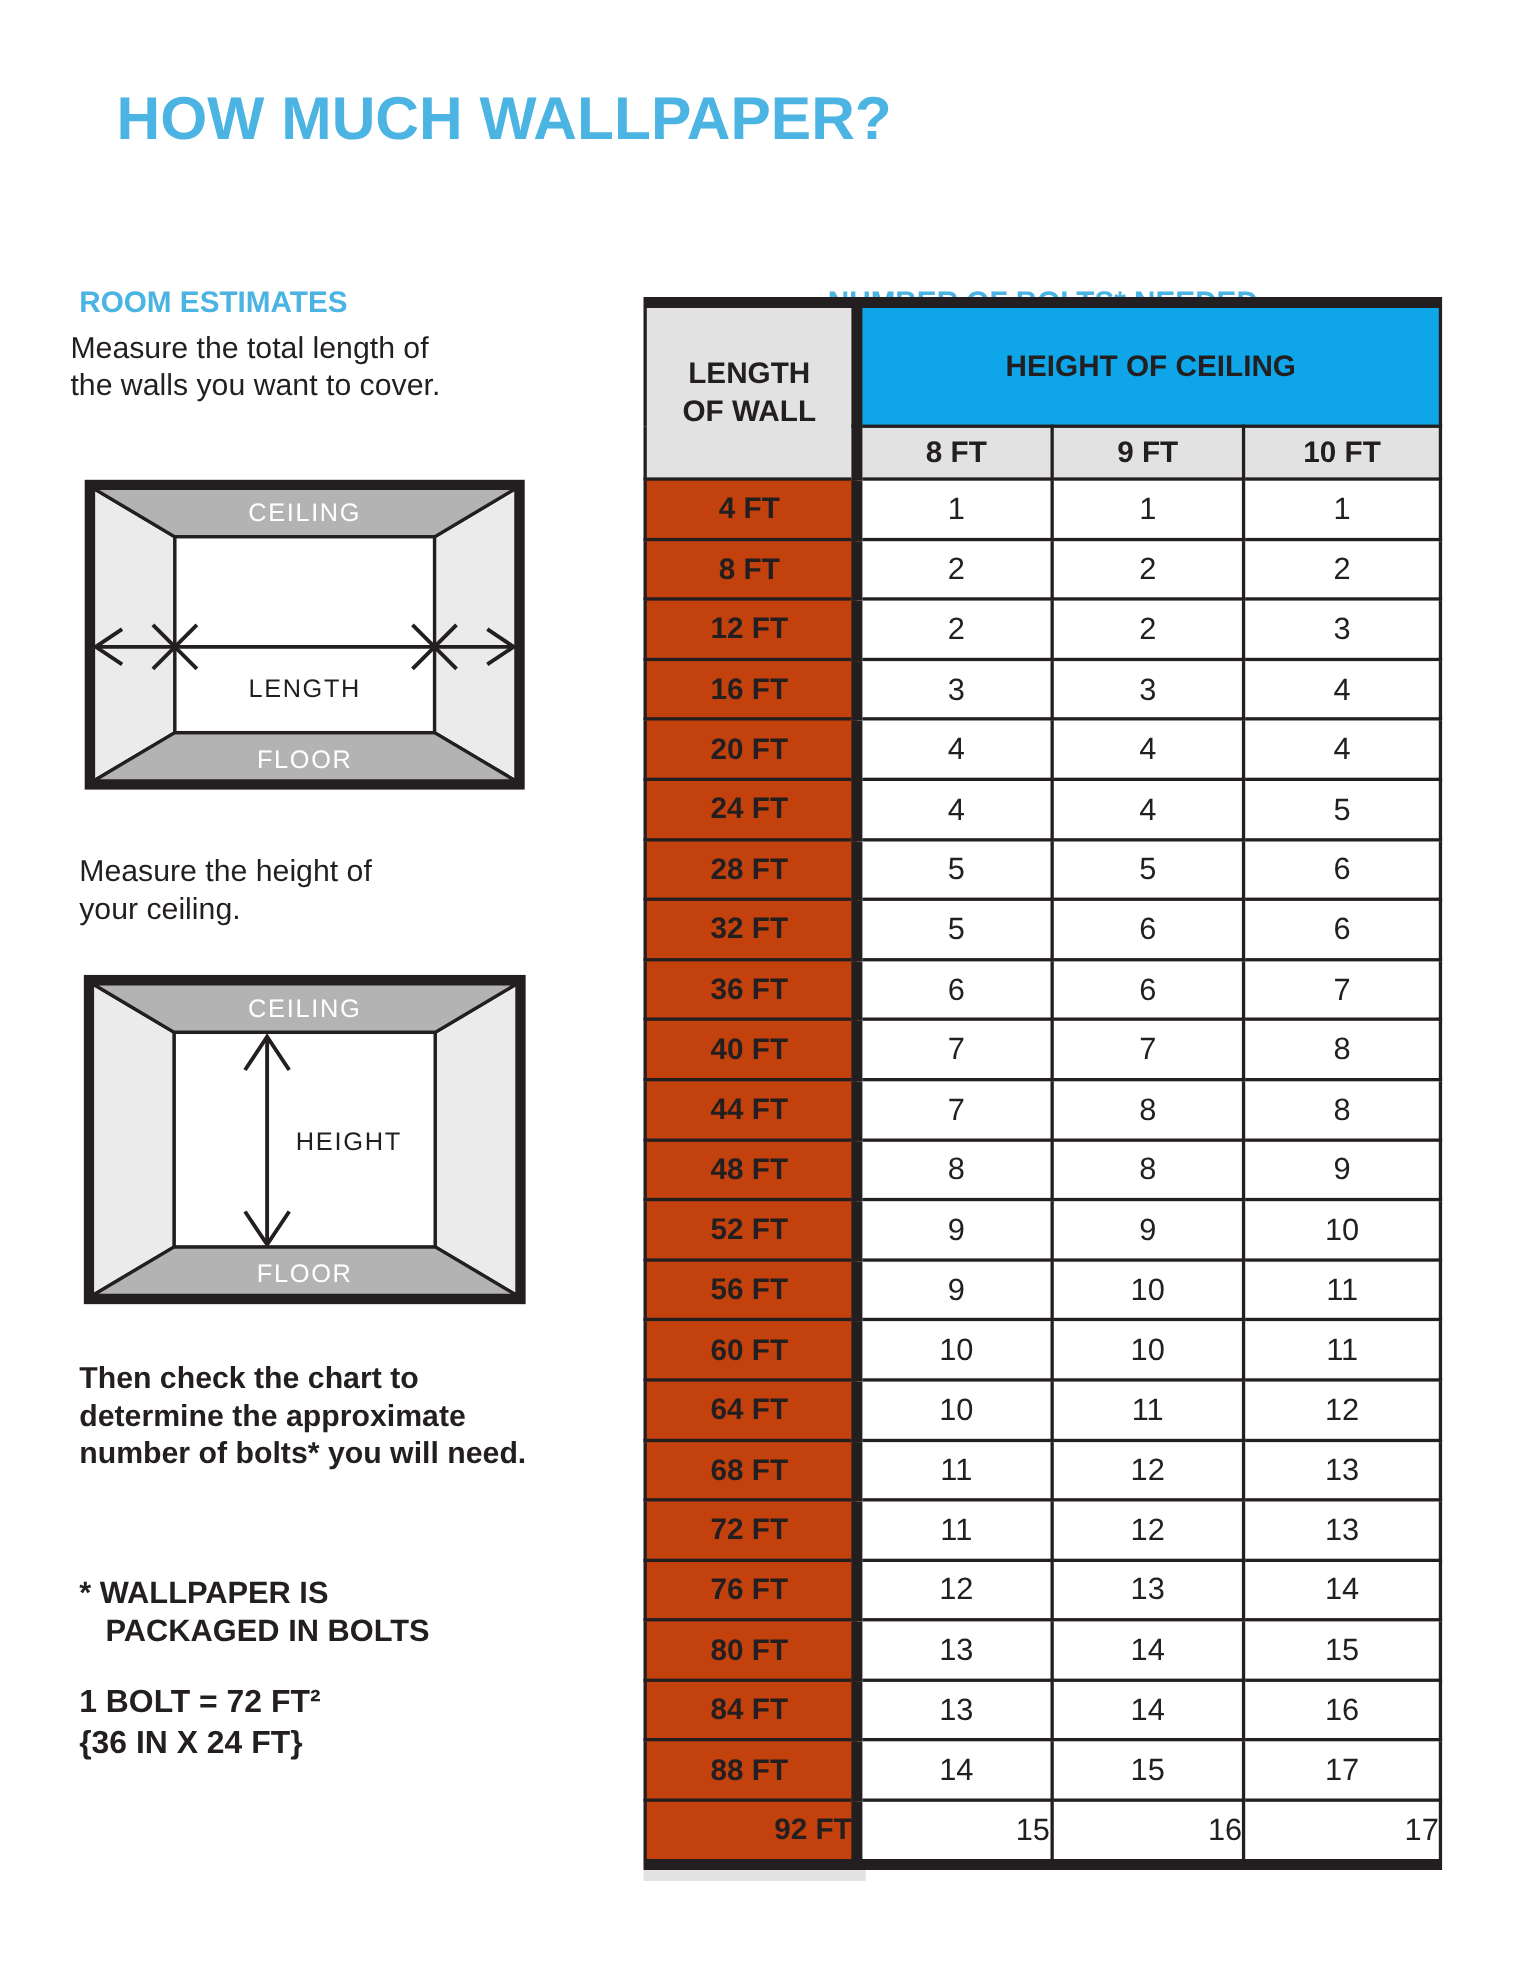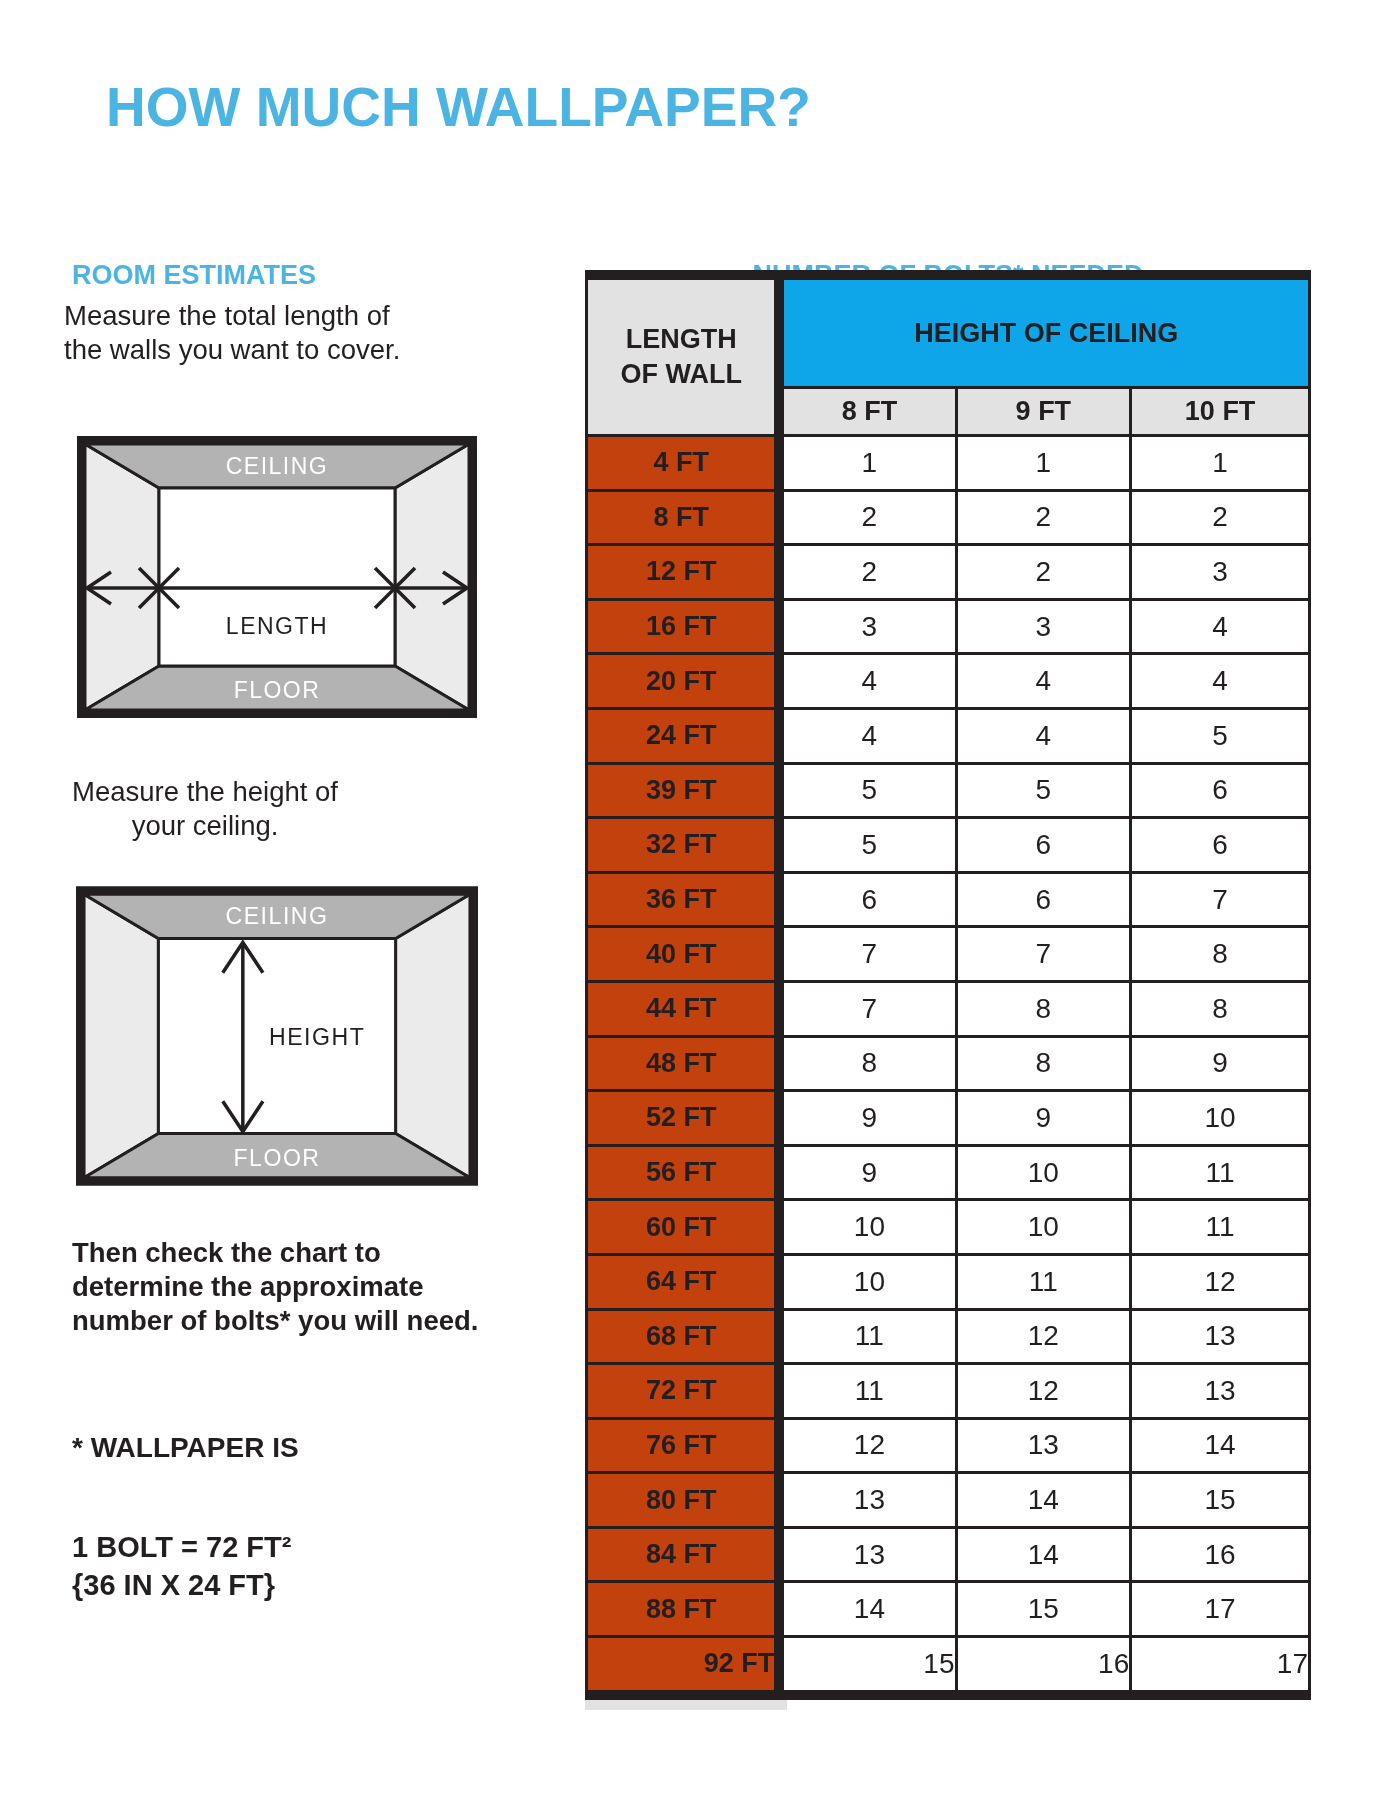--- a/index.html
+++ b/index.html
@@ -5,21 +5,21 @@
   html,body{margin:0;padding:0;background:#ffffff;}
   #page{position:relative;width:1391px;height:1800px;background:#ffffff;overflow:hidden;
         font-family:"Liberation Sans", sans-serif;color:#231f20;}
   .abs{position:absolute;}
   #page-title{left:70px;top:80px;font-size:55px;font-weight:bold;color:#4bb4e2;letter-spacing:0;line-height:1;margin-left:36px;}
   .section-heading{font-size:27px;font-weight:bold;color:#4bb4e2;line-height:1;}
   #room-heading{left:72px;top:262px;}
   #bolts-heading{left:585px;top:262px;width:726px;text-align:center;}
   .body-text{font-size:27.5px;line-height:34px;color:#231f20;white-space:pre-line;}
   #step1{left:64px;top:299px;}
-  #step2{left:72px;top:775px;text-align:center;}
+  #step2{left:72px;top:775px;}
   #step3{left:72px;top:1236px;font-weight:bold;}
   #footnote{left:72px;top:1430px;font-size:28px;font-weight:bold;line-height:35px;}
   #footnote .indent{padding-left:24px;}
   #bolt-info{left:72px;top:1528px;font-size:29px;font-weight:bold;line-height:38px;white-space:pre-line;}
   .diagram{position:absolute;left:76px;width:402px;}
   #diagram-length{top:436px;height:282px;}
   #diagram-height{top:886px;height:300px;}
   svg text{font-family:"Liberation Sans", sans-serif;}
   .room-label{font-size:23px;letter-spacing:1.5px;fill:#ffffff;}
   .dim-label{font-size:23px;letter-spacing:1.5px;fill:#231f20;}
@@ -91,20 +91,21 @@
     </g>
     <text x="192" y="158" text-anchor="start" class="dim-label">HEIGHT</text>
   </svg>
 
   <div id="step3" class="abs body-text">Then check the chart to
 determine the approximate
 number of bolts* you will need.</div>
 
   <div id="footnote" class="abs">
     <div>* WALLPAPER IS</div>
+    <div class="indent">PACKAGED IN BOLTS</div>
   </div>
 
   <div id="bolt-info" class="abs">1 BOLT = 72 FT²
 {36 IN X 24 FT}</div>
 
   <div class="table-wrap">
     <table>
       <colgroup>
           <col class="c0">
           <col class="c1">
@@ -154,21 +155,21 @@
             <td>4</td>
             <td>4</td>
           </tr>
           <tr>
             <td class="len">24 FT</td>
             <td>4</td>
             <td>4</td>
             <td>5</td>
           </tr>
           <tr>
-            <td class="len">39 FT</td>
+            <td class="len">28 FT</td>
             <td>5</td>
             <td>5</td>
             <td>6</td>
           </tr>
           <tr>
             <td class="len">32 FT</td>
             <td>5</td>
             <td>6</td>
             <td>6</td>
           </tr>

